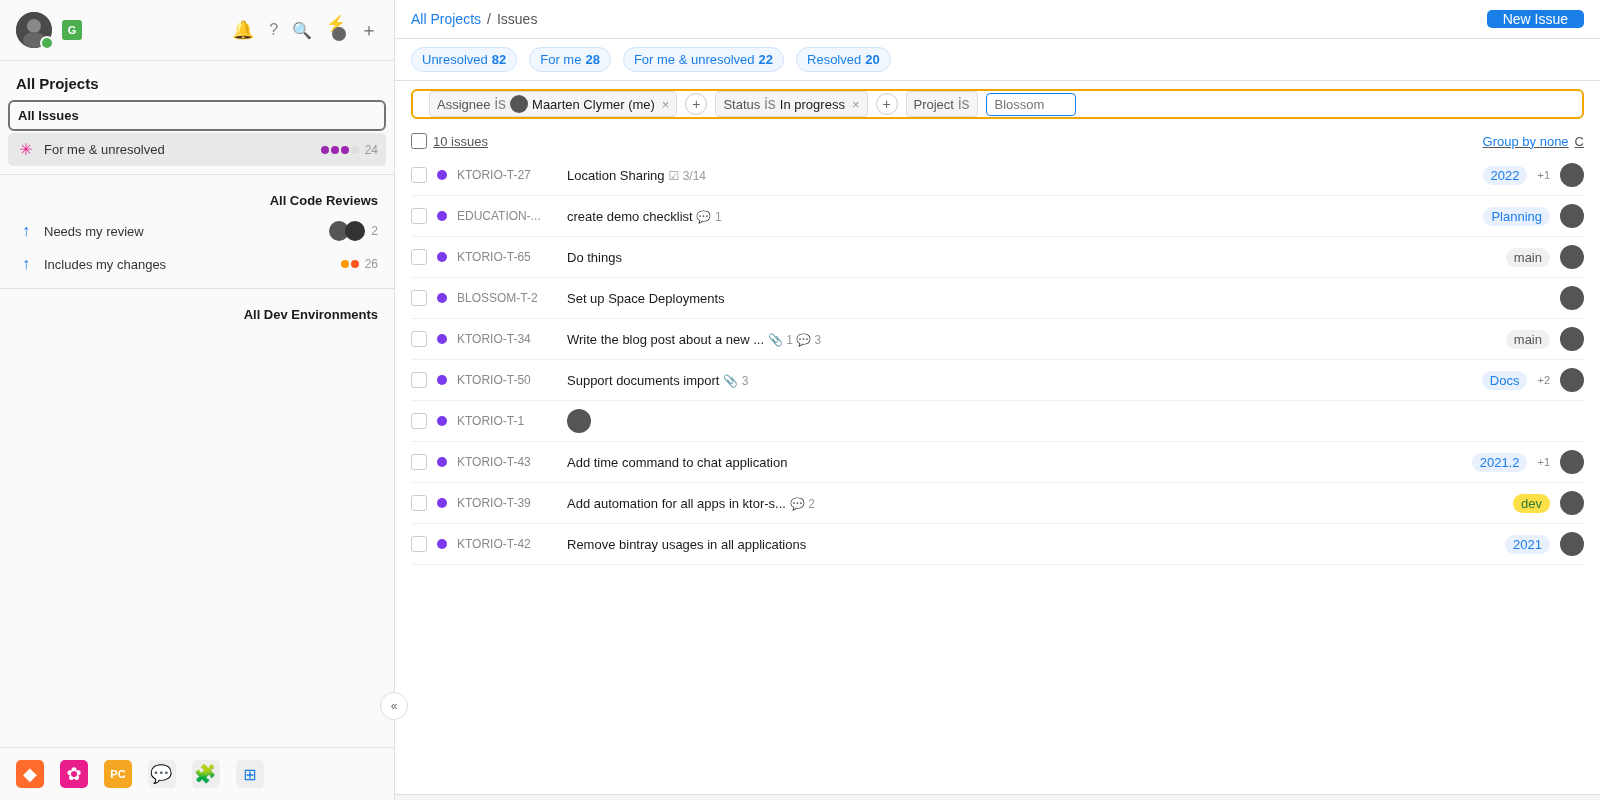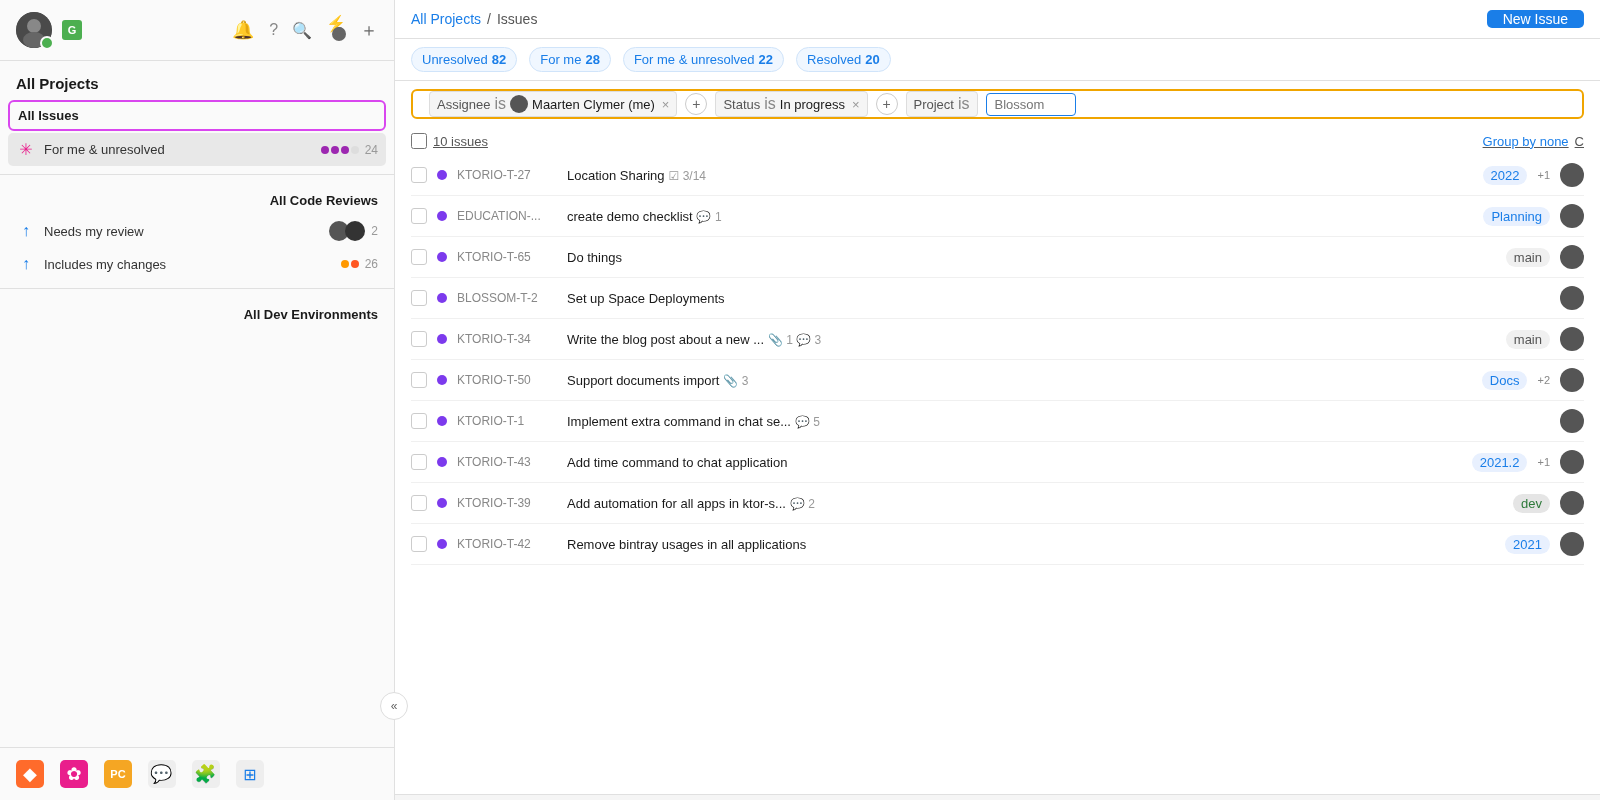--- a/index.html
+++ b/index.html
@@ -332,21 +332,21 @@
     .issue-title { flex: 1; color: #1a1a1a; font-size: 13px; }
     .issue-title .meta-inline { color: #999; font-size: 12px; margin-left: 4px; }
     .issue-badge {
       padding: 2px 8px;
       border-radius: 10px;
       background: #e8f0fe;
       color: #1a7ee8;
       font-size: 13px;
       white-space: nowrap;
     }
-    .issue-badge.green { background: #e5e5e5; color: #2d7a3a; }
+    .issue-badge.green { background: #fde047; color: #2d7a3a; }
     .issue-badge.gray { background: #f0f0f0; color: #555; }
     .issue-plus { color: #888; font-size: 11px; }
     .issue-avatar {
       width: 24px;
       height: 24px;
       border-radius: 50%;
       background: #555;
       flex-shrink: 0;
     }
 
@@ -378,21 +378,21 @@
       <span style="font-size:16px;color:#888;">?</span>
       <span style="font-size:16px;">🔍</span>
       <span style="position:relative;font-size:16px;">⚡<span class="badge-num">8</span></span>
       <span style="font-size:18px;">＋</span>
     </div>
   </div>
 
   <div class="sidebar-section-title">All Projects</div>
 
   <div class="sidebar-group">
-    <div class="sidebar-group-title" style="border:2px solid #d946ef;padding:6px 8px;border-radius:6px;font-size:13px;font-weight:600;">All Issues</div>
+    <div class="sidebar-group-title" style="border:2px solid #737373;padding:6px 8px;border-radius:6px;font-size:13px;font-weight:600;">All Issues</div>
     <div class="sidebar-item active">
       <span class="sidebar-item-icon" style="color:#e91e8c;">✳</span>
       <span class="sidebar-item-label">For me &amp; unresolved</span>
       <div class="sidebar-item-meta">
         <div class="progress-dots">
           <div class="dot" style="background:#9c27b0;"></div>
           <div class="dot" style="background:#9c27b0;"></div>
           <div class="dot" style="background:#9c27b0;"></div>
           <div class="dot" style="background:#ddd;"></div>
         </div>
@@ -560,21 +560,20 @@
     <span class="issue-id">KTORIO-T-50</span>
     <span class="issue-title">Support documents import<span class="meta-inline">📎 3</span></span>
     <span class="issue-badge">Docs</span>
         <span class="issue-plus">+2</span>
     <div class="issue-avatar" style="background:#555;"></div>
   </div>
       <div class="issue-row">
     <div class="issue-check"></div>
     <div class="issue-dot"></div>
     <span class="issue-id">KTORIO-T-1</span>
-    <span class="issue-title">Implement extra command in chat se...<span class="meta-inline">💬 5</span></span>
 
     <div class="issue-avatar" style="background:#555;"></div>
   </div>
       <div class="issue-row">
     <div class="issue-check"></div>
     <div class="issue-dot"></div>
     <span class="issue-id">KTORIO-T-43</span>
     <span class="issue-title">Add time command to chat application</span>
     <span class="issue-badge">2021.2</span>
         <span class="issue-plus">+1</span>

